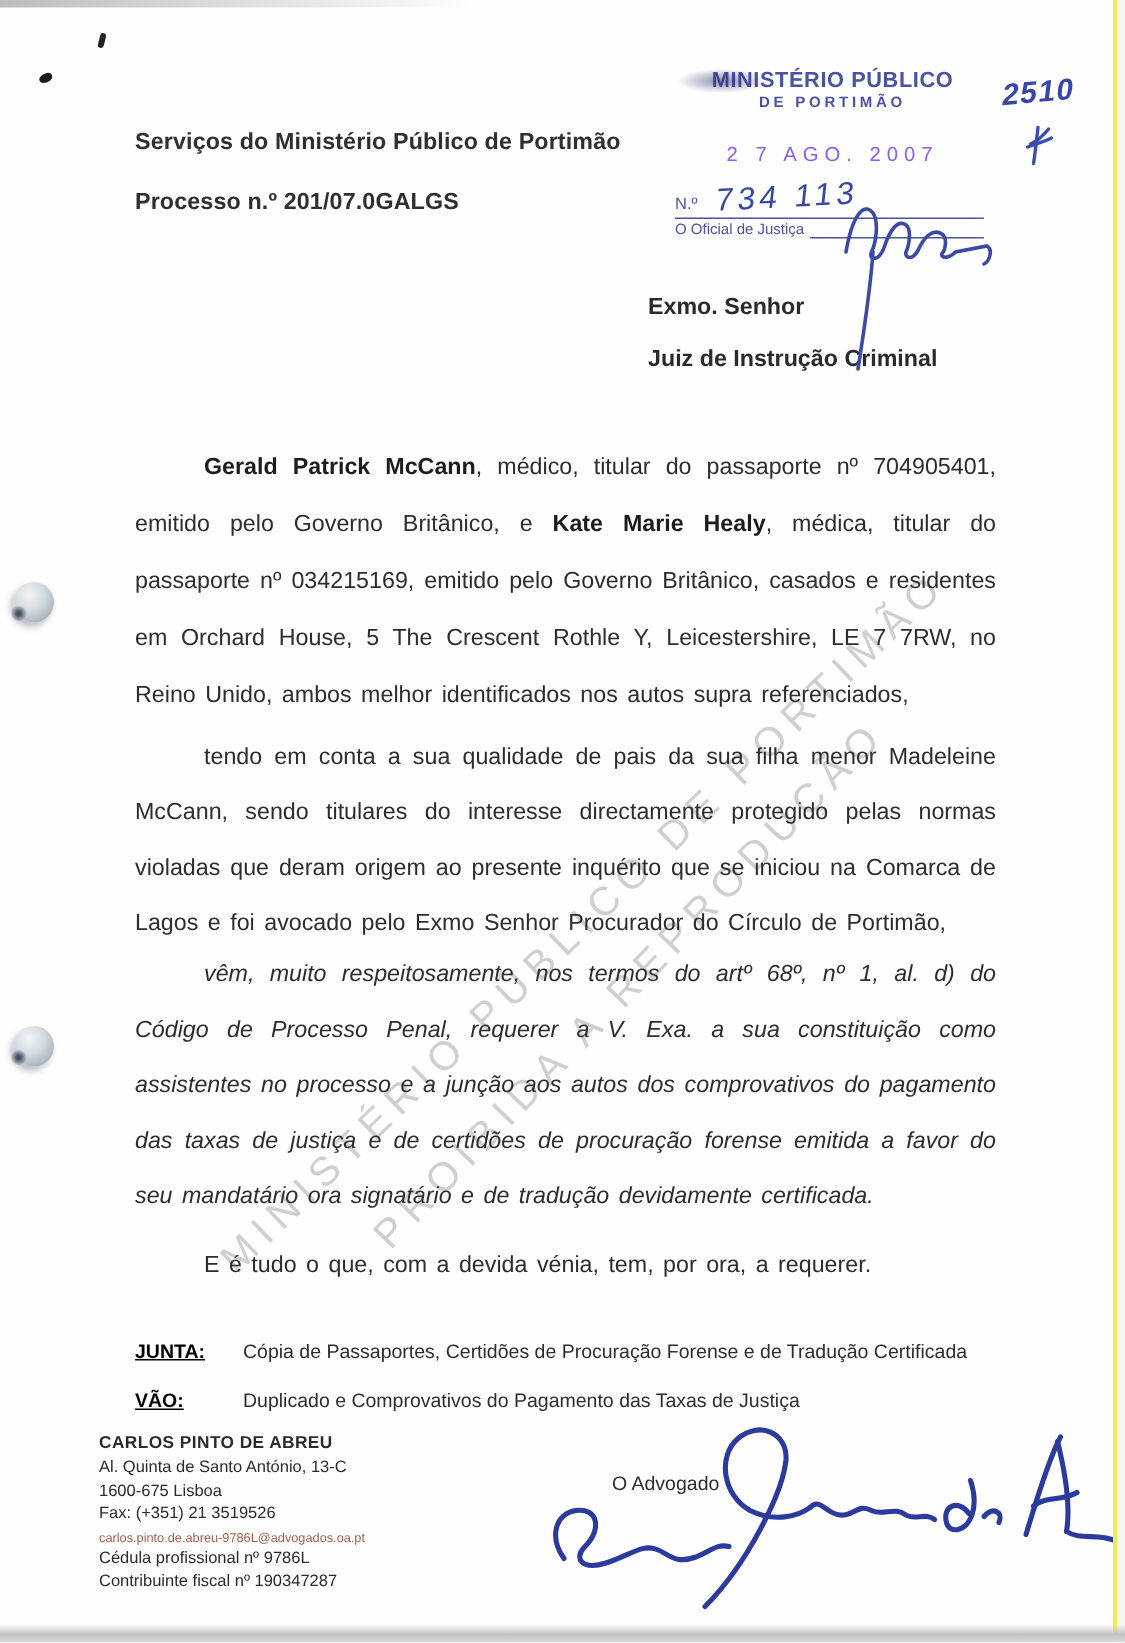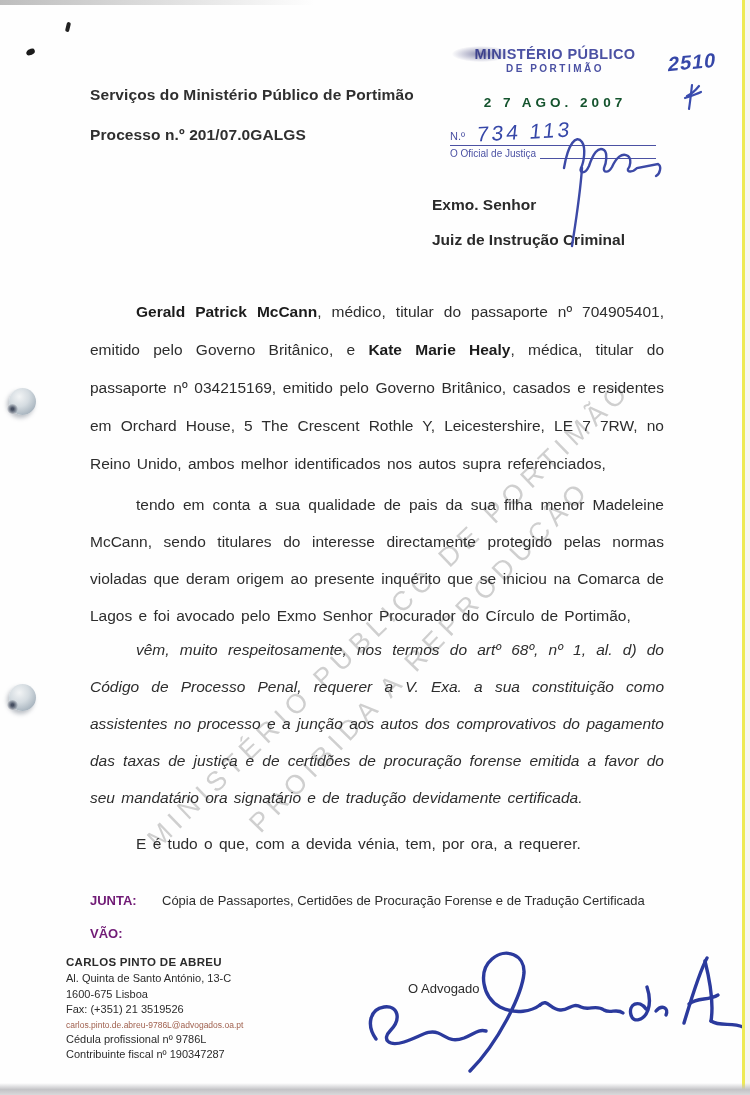--- a/index.html
+++ b/index.html
@@ -17,21 +17,21 @@
   
   .hdr{left:90px;font-weight:bold;font-size:15.5px;color:#2f2f2f;letter-spacing:.1px;}
   .hdr1{top:86px;} .hdr2{top:126px;}
 
   
   .stamp{left:450px;top:46px;width:210px;color:var(--stamp-blue,#4b51a3);}
   .stamp-t1{position:relative;text-align:center;font-weight:bold;font-size:14.5px;letter-spacing:.4px;}
   .stamp-smudge{position:absolute;left:2px;top:0;width:58px;height:16px;border-radius:50%;
       background:radial-gradient(ellipse at center,rgba(44,46,110,.55) 0%,rgba(44,46,110,0) 72%);}
   .stamp-t2{text-align:center;font-weight:bold;font-size:10px;letter-spacing:2.5px;margin-top:1px;}
-  .stamp-date{margin-top:21px;text-align:center;font-size:13.5px;font-weight:bold;letter-spacing:4px;color:#14532d;}
+  .stamp-date{margin-top:21px;text-align:center;font-size:13.5px;font-weight:normal;letter-spacing:4px;color:#8b5cf6;}
   .stamp-no-row{margin-top:4px;display:flex;align-items:flex-end;border-bottom:1.6px solid var(--stamp-blue,#4b51a3);
       padding-bottom:1px;width:206px;height:30px;}
   .stamp-no-label{font-size:11px;padding-bottom:2px;}
   .stamp-no-value{font-size:21px;margin-left:12px;color:var(--handwriting-blue,#3647a8);
       letter-spacing:3px;transform:rotate(-3deg) skewX(-9deg);}
   .stamp-of-row{display:flex;margin-top:2px;width:206px;}
   .stamp-of-label{font-size:10px;}
   .stamp-of-blank{flex:1;border-bottom:1.4px solid var(--stamp-blue,#4b51a3);margin-left:4px;}
   .stamp-flourish{left:540px;top:104px;z-index:3;}
 
@@ -50,21 +50,21 @@
         line-height:38px;word-spacing:2px;}
   .para b{color:#1c1c1c;}
   .para-1{top:0;}
   .para-2{top:193px;line-height:37px;}
   .para-3{top:338px;line-height:37px;font-style:italic;}
   .para-4{top:532px;text-align:left;}
 
   
   .attach-row{left:90px;font-size:13px;color:#2d2d2d;display:flex;}
   .attach-1{top:893px;} .attach-2{top:926px;}
-  .attach-label{font-weight:bold;color:#701a75;width:72px;flex:none;}
+  .attach-label{font-weight:bold;color:#000000;width:72px;flex:none;text-decoration:underline;}
   .attach-text{white-space:nowrap;text-align:right;}
 
   
   .lawyer{left:66px;top:956px;width:282px;text-align:left;color:#2b2b2b;}
   .lawyer-name{font-size:11.5px;font-weight:bold;letter-spacing:.3px;margin-bottom:3px;}
   .lawyer-line{font-size:11px;line-height:15.5px;}
   .lawyer-email{font-size:8.5px;line-height:14px;color:var(--email-brown,#a0614f);}
 
   
   .advogado{left:408px;top:981px;font-size:13px;color:#2d2d2d;}
@@ -144,20 +144,21 @@
       <p class="para para-3"><span>vêm, muito respeitosamente, nos termos do artº 68º, nº 1, al. d) do Código de Processo Penal, requerer a V. Exa. a sua constituição como assistentes no processo e a junção aos autos dos comprovativos do pagamento das taxas de justiça e de certidões de procuração forense emitida a favor do seu mandatário ora signatário e de tradução devidamente certificada.</span></p>
       <p class="para para-4"><span>E é tudo o que, com a devida vénia, tem, por ora, a requerer.</span></p>
     </div>
 
   <div class="layer attach-row attach-1">
     <span class="attach-label">JUNTA:</span>
     <span class="attach-text">Cópia de Passaportes, Certidões de Procuração Forense e de Tradução Certificada</span>
   </div>
   <div class="layer attach-row attach-2">
     <span class="attach-label">VÃO:</span>
+    <span class="attach-text">Duplicado e Comprovativos do Pagamento das Taxas de Justiça</span>
   </div>
 
   <div class="layer lawyer">
     <div class="lawyer-name">CARLOS PINTO DE ABREU</div>
     <div class="lawyer-line">Al. Quinta de Santo António, 13-C</div>
     <div class="lawyer-line">1600-675 Lisboa</div>
     <div class="lawyer-line">Fax: (+351) 21 3519526</div>
     <div class="lawyer-email">carlos.pinto.de.abreu-9786L@advogados.oa.pt</div>
     <div class="lawyer-line">Cédula profissional nº 9786L</div>
     <div class="lawyer-line">Contribuinte fiscal nº 190347287</div>

